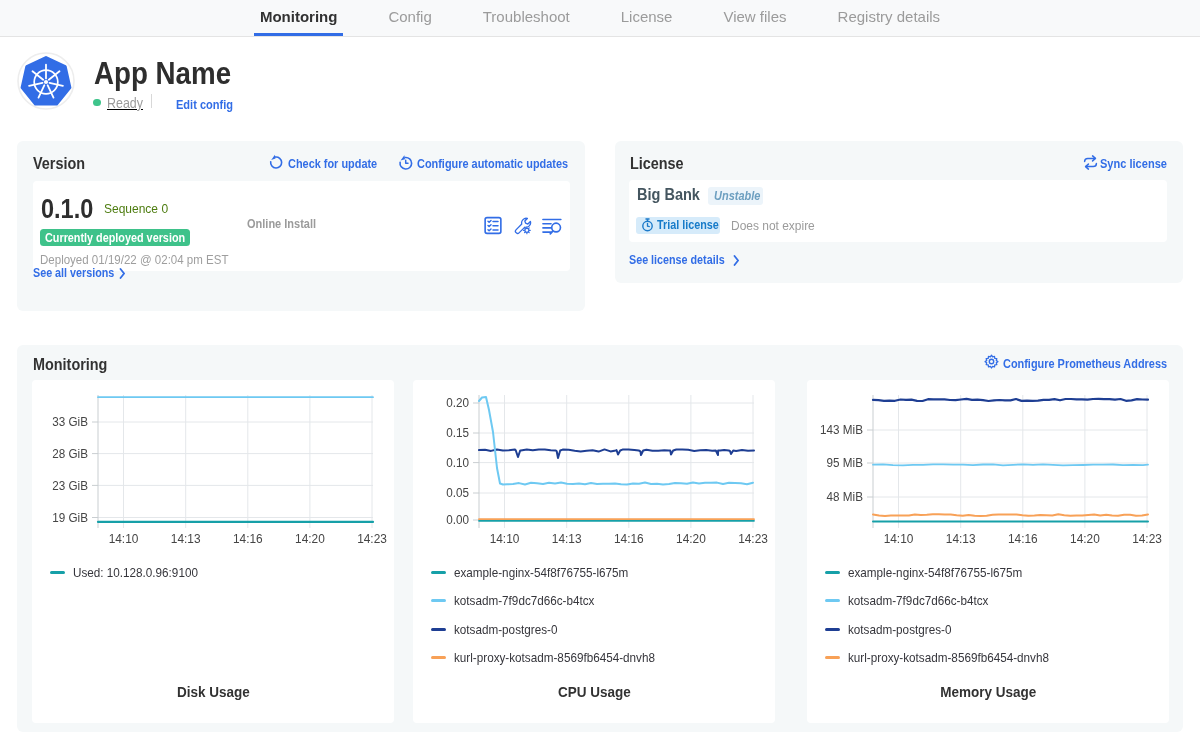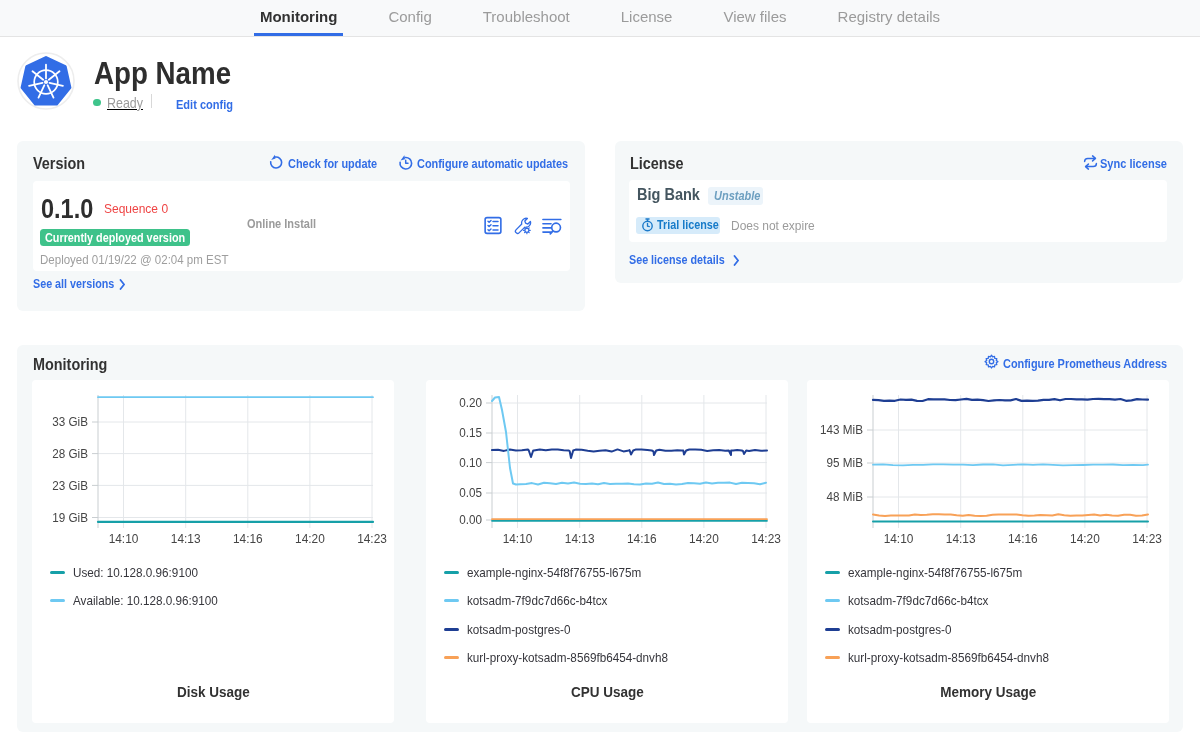--- a/index.html
+++ b/index.html
@@ -14,21 +14,21 @@
 .dot { width:7.5px; height:7.5px; border-radius:50%; background:#3fc48b; margin-right:6px; }
 .ready { font-size:15px; color:#9b9b9b; transform:scaleX(0.83); transform-origin:0 50%; display:inline-block; }
 .card { position:absolute; background:#f5f8f9; border-radius:6px; }
 #card-version { left:17px; top:141px; width:568px; height:170px; }
 #card-license { left:615px; top:141px; width:568px; height:142px; }
 #card-mon { left:17px; top:345px; width:1166px; height:387px; }
 .card-h { position:absolute; font-size:16px; font-weight:700; color:#323232; transform:scaleX(0.9); transform-origin:0 0; white-space:nowrap; }
 .hlink-txt { position:absolute; font-size:13px; font-weight:700; color:#326de6; white-space:nowrap; transform:scaleX(0.84); transform-origin:0 0; }
 .inner { position:absolute; background:#fff; border-radius:4px; }
 .vnum { position:absolute; left:8px; top:13px; font-size:27px; font-weight:700; color:#2e2e2e; transform:scaleX(0.87); transform-origin:0 0; white-space:nowrap; }
-.seq { position:absolute; left:71px; top:21px; font-size:12px; color:#ef4444; }
+.seq { position:absolute; left:71px; top:21px; font-size:12px; color:#4d7c0f; }
 .badge-green { width:150px; position:absolute; left:7px; top:48px; height:17px; background:#3ec28a; color:#fff; font-size:12.3px; font-weight:700; padding:1.5px 5px 0; border-radius:3.5px; white-space:nowrap; }
 .badge-green > span { display:inline-block; transform:scaleX(0.88); transform-origin:0 0; }
 .deployed { position:absolute; left:7px; top:71.5px; font-size:12px; color:#9e9e9e; white-space:nowrap; transform:scaleX(0.96); transform-origin:0 0; }
 .online { position:absolute; left:214px; top:36px; font-size:12.5px; color:#9b9b9b; font-weight:700; white-space:nowrap; transform:scaleX(0.88); transform-origin:0 0; }
 .linkrow { position:absolute; display:flex; align-items:center; color:#326de6; font-weight:700; font-size:12.5px; white-space:nowrap; }
 .linkrow .t { display:inline-block; transform:scaleX(0.86); transform-origin:0 50%; }
 .chart-card { position:absolute; top:35px; width:362px; height:343px; background:#fff; border-radius:4px; }
 .legend { position:absolute; left:18px; top:178px; }
 .leg-row { display:flex; align-items:center; height:28.5px; }
 .leg-dash { width:14.5px; height:3px; border-radius:1.5px; margin-right:8px; flex:none; }
@@ -119,21 +119,21 @@
           <g stroke="#326de6" stroke-width="1.7" stroke-linecap="round">
             <line x1="1" y1="2.2" x2="19.8" y2="2.2"></line>
             <line x1="1" y1="6.6" x2="9.5" y2="6.6"></line>
             <line x1="1" y1="11" x2="9.5" y2="11"></line>
             <line x1="1" y1="15.4" x2="9.5" y2="15.4"></line>
           </g>
           <circle cx="14.8" cy="10.6" r="4.6" stroke="#326de6" stroke-width="1.7" fill="#fff"></circle>
           <line x1="11.3" y1="14.3" x2="8.7" y2="17.3" stroke="#326de6" stroke-width="1.8" stroke-linecap="round"></line>
         </svg></div>
   </div>
-  <div class="linkrow" style="left:16px; top:136px;">
+  <div class="linkrow" style="left:16px; top:125px;">
       <span class="t">See all versions</span>
       <span style="margin-left:-9px;display:inline-flex;">
         <svg width="7" height="11" viewBox="0 0 7 11" fill="none">
           <path d="M1.5 1 L5.1 5.5 L1.5 10" stroke="#326de6" stroke-width="1.8" stroke-linecap="round" stroke-linejoin="round"></path>
         </svg>
       </span>
     </div>
 </div>
 
 <div class="card" id="card-license">
@@ -205,28 +205,24 @@
         <line x1="340.0" y1="15" x2="340.0" y2="148" stroke="#e4e7ea" stroke-width="1"></line>
         <text x="340.0" y="163" text-anchor="middle" font-size="13.5" fill="#454545" font-family="Liberation Sans, sans-serif" transform="translate(340.0 0) scale(0.88 1) translate(-340.0 0)">14:23</text>
         <polyline points="66.0,17.2 341.0,17.2" fill="none" stroke="#6ec9f2" stroke-width="1.8" stroke-linejoin="round" stroke-linecap="round"></polyline>
         <polyline points="66.0,141.9 341.0,141.9" fill="none" stroke="#16a0a8" stroke-width="2.2" stroke-linejoin="round" stroke-linecap="round"></polyline>
       </svg>
 <div class="legend">
         <div class="leg-row">
           <span class="leg-dash" style="background:#16a0a8"></span>
           <span class="leg-txt"><span class="sx90">Used: 10.128.0.96:9100</span></span>
         </div>
-        <div class="leg-row">
-          <span class="leg-dash" style="background:#6ec9f2"></span>
-          <span class="leg-txt"><span class="sx90">Available: 10.128.0.96:9100</span></span>
-        </div>
       </div>
 <div class="chart-title"><span class="sx90" style="display:inline-block;transform-origin:center;">Disk Usage</span></div>
 </div>
-    <div class="chart-card" style="left:409px;">
+    <div class="chart-card" style="left:396px;">
 <svg width="362" height="170" viewBox="0 0 362 170" style="position:absolute;top:0;left:0;">
         <line x1="66.0" y1="23" x2="341.0" y2="23" stroke="#e4e7ea" stroke-width="1"></line>
         <line x1="60.0" y1="23" x2="66.0" y2="23" stroke="#c9ced1" stroke-width="1"></line>
         <text x="56.0" y="27.5" text-anchor="end" font-size="13" fill="#454545" font-family="Liberation Sans, sans-serif" transform="translate(56.0 0) scale(0.9 1) translate(-56.0 0)">0.20</text>
         <line x1="66.0" y1="53" x2="341.0" y2="53" stroke="#e4e7ea" stroke-width="1"></line>
         <line x1="60.0" y1="53" x2="66.0" y2="53" stroke="#c9ced1" stroke-width="1"></line>
         <text x="56.0" y="57.5" text-anchor="end" font-size="13" fill="#454545" font-family="Liberation Sans, sans-serif" transform="translate(56.0 0) scale(0.9 1) translate(-56.0 0)">0.15</text>
         <line x1="66.0" y1="82.6" x2="341.0" y2="82.6" stroke="#e4e7ea" stroke-width="1"></line>
         <line x1="60.0" y1="82.6" x2="66.0" y2="82.6" stroke="#c9ced1" stroke-width="1"></line>
         <text x="56.0" y="87.1" text-anchor="end" font-size="13" fill="#454545" font-family="Liberation Sans, sans-serif" transform="translate(56.0 0) scale(0.9 1) translate(-56.0 0)">0.10</text>

